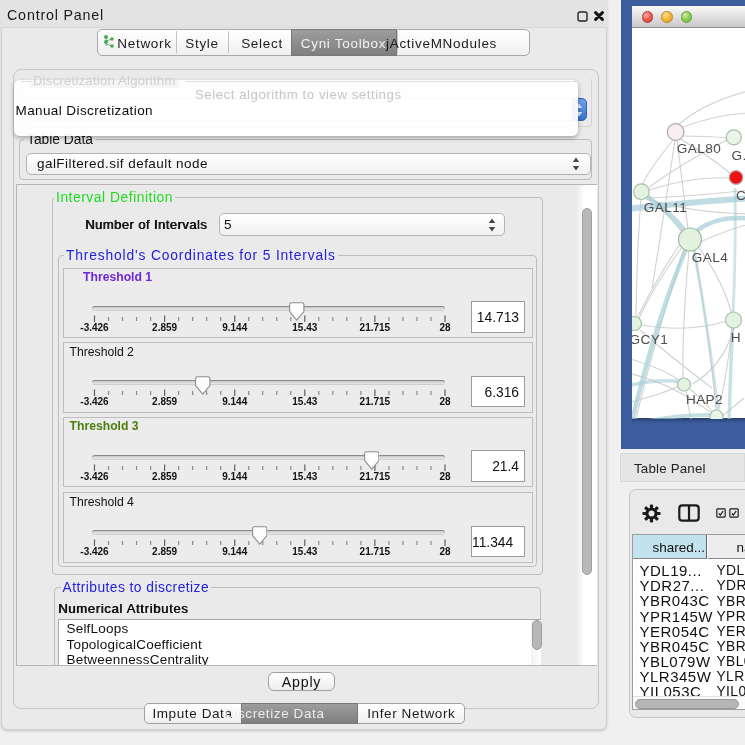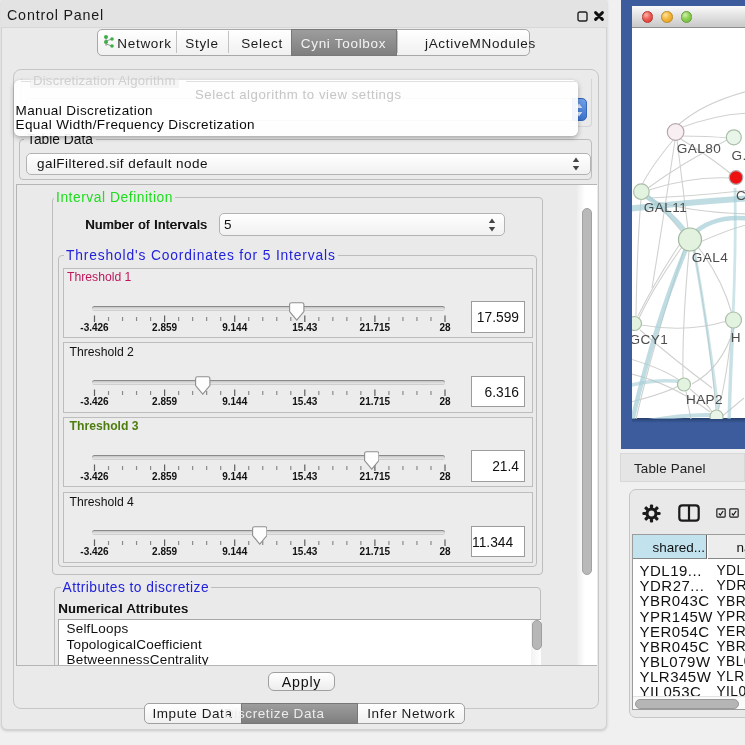--- a/index.html
+++ b/index.html
@@ -17,21 +17,21 @@
     </svg>
 <div class="abs" style="left:97px;top:28.5px;width:433px;height:27px;background:linear-gradient(#ffffff,#f0f0f0);border:1px solid #a8a8a8;border-radius:5px"></div>
 <div class="abs" style="left:291px;top:28.5px;width:105.5px;height:27px;background:linear-gradient(#9d9d9d,#7f7f7f);border:1px solid #787878"></div>
 <div class="abs" style="left:176px;top:31px;width:1px;height:22px;background:#c2c2c2"></div>
 <div class="abs" style="left:228px;top:31px;width:1px;height:22px;background:#c2c2c2"></div>
 <div class="abs" style="left:396.5px;top:31px;width:1px;height:22px;background:#c2c2c2"></div>
 <div class="abs" style="left:69.5px;top:35.5px;width:150px;text-align:center;font-size:13.5px;letter-spacing:0.7px;color:#1c1c1c">Network</div>
 <div class="abs" style="left:127.0px;top:35.5px;width:150px;text-align:center;font-size:13.5px;letter-spacing:0.7px;color:#1c1c1c">Style</div>
 <div class="abs" style="left:187.0px;top:35.5px;width:150px;text-align:center;font-size:13.5px;letter-spacing:0.7px;color:#1c1c1c">Select</div>
 <div class="abs" style="left:268.5px;top:35.5px;width:150px;text-align:center;font-size:13.5px;letter-spacing:0.7px;color:#f3f3f3">Cyni Toolbox</div>
-<div class="abs" style="left:386.0px;top:35.5px;width:150px;text-align:right;font-size:13.5px;letter-spacing:0.7px;color:#1c1c1c">jActiveMNodules</div>
+<div class="abs" style="left:386.0px;top:35.5px;width:150px;text-align:left;font-size:13.5px;letter-spacing:0.7px;color:#1c1c1c">jActiveMNodules</div>
 <svg class="abs" style="left:102px;top:34px;width:14px;height:15px" viewBox="0 0 14 15">
 <path d="M4 3 L4 12 M4 7 L10 5 M4 10 L10 12" stroke="#9a9a9a" stroke-width="1"></path>
 <circle cx="4" cy="3" r="2" fill="#3fae49"></circle>
       <circle cx="4" cy="8" r="2" fill="#3fae49"></circle>
 <circle cx="10" cy="5" r="1.8" fill="#3fae49"></circle>
       <circle cx="10" cy="12" r="1.8" fill="#3fae49"></circle>
     </svg>
 <div class="abs" style="left:12.5px;top:69px;width:586px;height:640px;background:#eaeaea;border:1px solid #c6c6c6;border-radius:8px"></div>
 <div class="abs" style="left:21px;top:79px;width:571px;height:47.5px;border:1px solid #d4d4d4;border-top:none;border-radius:0 0 4px 4px"></div>
 <div class="abs" style="left:195px;top:87px;width:210px;font-size:12.5px;color:#c3c3c3">Select algorithm to view settings</div>
@@ -55,21 +55,21 @@
 <div style="position:absolute;left:68px;top:32px;font-size:13px;letter-spacing:0.45px;color:#111;text-shadow:0.65px 0 0 #111">Number of Intervals</div>
 <div style="position:absolute;left:201.5px;top:28px;width:286.5px;height:23px;background:linear-gradient(#ffffff,#f1f1f1);border:1px solid #b3b3b3;border-radius:5px"></div>
 <div style="position:absolute;left:207px;top:32px;font-size:13.5px;color:#111">5</div>
 <svg style="position:absolute;left:471.0px;top:32.5px;width:8px;height:14px" viewBox="0 0 8 14">
         <path d="M4 0.5 L7.2 5 H0.8 Z" fill="#444"></path>
         <path d="M4 13.5 L7.2 9 H0.8 Z" fill="#444"></path>
       </svg>
 <div style="position:absolute;left:41px;top:70px;width:479px;height:311.5px;border:1px solid #bdbdbd;border-radius:4px"></div>
 <div style="position:absolute;left:47px;top:70px;transform:translateY(-50%);background:#eaeaea;padding:0 2px;font-size:13.8px;letter-spacing:0.85px;color:#2222dd">Threshold's Coordinates for 5 Intervals</div>
 <div style="position:absolute;left:46px;top:82.5px;width:470px;height:70.5px;border:1px solid #bdbdbd;background:#ececec">
-<div style="position:absolute;left:3px;top:1.5px;font-size:12.2px;font-weight:normal;color:#be185d">Threshold 1</div>
+<div style="position:absolute;left:19px;top:1.5px;font-size:12.2px;font-weight:bold;color:#6d28d9">Threshold 1</div>
 <div style="position:absolute;left:28px;top:37px;width:353px;height:5.2px;border-radius:2.6px;background:linear-gradient(#c6c6c6,#e9e9e9);border-top:1.2px solid #8a8a8a;border-bottom:1px solid #cfcfcf"></div>
 <svg style="position:absolute;left:0;top:46px;width:470px;height:8px" viewBox="0 0 470 8">
           <line x1="30.50" y1="0.5" x2="30.50" y2="7" stroke="#5f5f5f" stroke-width="1.2"></line>
           <line x1="44.52" y1="2" x2="44.52" y2="6" stroke="#8a8a8a" stroke-width="1.2"></line>
           <line x1="58.54" y1="2" x2="58.54" y2="6" stroke="#8a8a8a" stroke-width="1.2"></line>
           <line x1="72.56" y1="2" x2="72.56" y2="6" stroke="#8a8a8a" stroke-width="1.2"></line>
           <line x1="86.58" y1="2" x2="86.58" y2="6" stroke="#8a8a8a" stroke-width="1.2"></line>
           <line x1="100.60" y1="0.5" x2="100.60" y2="7" stroke="#5f5f5f" stroke-width="1.2"></line>
           <line x1="114.62" y1="2" x2="114.62" y2="6" stroke="#8a8a8a" stroke-width="1.2"></line>
           <line x1="128.64" y1="2" x2="128.64" y2="6" stroke="#8a8a8a" stroke-width="1.2"></line>
@@ -94,21 +94,21 @@
         </svg>
 <div style="position:absolute;left:0.5px;top:53px;width:60px;text-align:center;font-size:10px;font-weight:bold;color:#111">-3.426</div>
         <div style="position:absolute;left:70.6px;top:53px;width:60px;text-align:center;font-size:10px;font-weight:bold;color:#111">2.859</div>
         <div style="position:absolute;left:140.7px;top:53px;width:60px;text-align:center;font-size:10px;font-weight:bold;color:#111">9.144</div>
         <div style="position:absolute;left:210.8px;top:53px;width:60px;text-align:center;font-size:10px;font-weight:bold;color:#111">15.43</div>
         <div style="position:absolute;left:280.9px;top:53px;width:60px;text-align:center;font-size:10px;font-weight:bold;color:#111">21.715</div>
         <div style="position:absolute;left:351.0px;top:53px;width:60px;text-align:center;font-size:10px;font-weight:bold;color:#111">28</div>
 <svg style="position:absolute;left:225.1px;top:33.2px;width:15.5px;height:19px" viewBox="0 0 15.5 19">
           <path d="M2.5 0.7 H13 Q14.9 0.7 14.9 2.6 V9.5 L7.75 18.2 L0.6 9.5 V2.6 Q0.6 0.7 2.5 0.7 Z" fill="#fdfdfd" stroke="#8f8f8f" stroke-width="1.1"></path>
         </svg>
-<div style="position:absolute;left:407px;top:32.5px;width:54px;height:31.5px;background:#fff;border:1px solid #9c9c9c;font-size:13.8px;color:#111;text-align:right;line-height:31.5px;padding-right:5px">17.599</div>
+<div style="position:absolute;left:407px;top:32.5px;width:54px;height:31.5px;background:#fff;border:1px solid #9c9c9c;font-size:13.8px;color:#111;text-align:right;line-height:31.5px;padding-right:5px">14.713</div>
 </div>
 <div style="position:absolute;left:46px;top:157.3px;width:470px;height:70.5px;border:1px solid #bdbdbd;background:#ececec">
 <div style="position:absolute;left:5.5px;top:1.5px;font-size:12.2px;font-weight:normal;color:#111">Threshold 2</div>
 <div style="position:absolute;left:28px;top:37px;width:353px;height:5.2px;border-radius:2.6px;background:linear-gradient(#c6c6c6,#e9e9e9);border-top:1.2px solid #8a8a8a;border-bottom:1px solid #cfcfcf"></div>
 <svg style="position:absolute;left:0;top:46px;width:470px;height:8px" viewBox="0 0 470 8">
           <line x1="30.50" y1="0.5" x2="30.50" y2="7" stroke="#5f5f5f" stroke-width="1.2"></line>
           <line x1="44.52" y1="2" x2="44.52" y2="6" stroke="#8a8a8a" stroke-width="1.2"></line>
           <line x1="58.54" y1="2" x2="58.54" y2="6" stroke="#8a8a8a" stroke-width="1.2"></line>
           <line x1="72.56" y1="2" x2="72.56" y2="6" stroke="#8a8a8a" stroke-width="1.2"></line>
           <line x1="86.58" y1="2" x2="86.58" y2="6" stroke="#8a8a8a" stroke-width="1.2"></line>
@@ -246,21 +246,20 @@
 <div class="abs" style="left:241.3px;top:703px;width:117px;height:20.5px;background:linear-gradient(#9d9d9d,#7f7f7f);border:1px solid #787878"></div>
 <div class="abs" style="left:143.5px;top:706px;width:98px;text-align:center;font-size:13.5px;letter-spacing:0.6px;color:#1c1c1c">Impute Data</div>
 <div class="abs" style="left:224px;top:706px;width:137px;text-align:left;font-size:13.5px;letter-spacing:0.6px;color:#ececec">Discretize Data</div>
 <div class="abs" style="left:358.3px;top:706px;width:106px;text-align:center;font-size:13.5px;letter-spacing:0.6px;color:#1c1c1c">Infer Network</div>
 <div class="abs" style="left:13.5px;top:80px;width:564px;height:55.5px;background:rgba(255,255,255,0.93);border-radius:6px;box-shadow:0 2px 5px rgba(0,0,0,0.3)"></div>
 <div class="abs" style="left:30px;top:72.5px;font-size:13.2px;letter-spacing:0.2px;color:#cfcfcf;background:rgba(234,234,234,0.45);padding:0 3px">Discretization Algorithm</div>
 <div class="abs" style="left:21px;top:81px;width:10px;height:1px;background:#dedede"></div>
 <div class="abs" style="left:186px;top:81px;width:390px;height:1px;background:#e0e0e0"></div>
 <div class="abs" style="left:195px;top:87px;width:260px;font-size:13.2px;letter-spacing:0.55px;color:#c6c6c6">Select algorithm to view settings</div>
 <div class="abs" style="left:15.5px;top:102.5px;font-size:13.5px;letter-spacing:0.4px;font-weight:normal;color:#0a0a0a">Manual Discretization</div>
-<div class="abs" style="left:15.5px;top:116.5px;font-size:13.5px;letter-spacing:0.4px;color:#0a0a0a">Equal Width/Frequency Discretization</div>
 <div class="abs" style="left:621px;top:0;width:124px;height:449px;background:#3c5c9e"></div>
 <div class="abs" style="left:632px;top:418px;width:113px;height:5px;background:linear-gradient(#26406f,#3c5c9e)"></div>
 <div class="abs" style="left:632px;top:6px;width:113px;height:21.5px;background:linear-gradient(#fafafa,#dcdcdc 60%,#c9c9c9);border-bottom:1px solid #8e8e8e"></div>
 <div class="abs" style="left:641.7px;top:11.2px;width:11.6px;height:11.6px;border-radius:50%;background:radial-gradient(circle at 35% 30%, #ffb3ac, #ee5f55 45%, #d8352b);border:1px solid #b23730"></div>
 <div class="abs" style="left:661.2px;top:11.2px;width:11.6px;height:11.6px;border-radius:50%;background:radial-gradient(circle at 35% 30%, #ffe2a0, #f5b73b 45%, #df9926);border:1px solid #bb8a22"></div>
 <div class="abs" style="left:680.7px;top:11.2px;width:11.6px;height:11.6px;border-radius:50%;background:radial-gradient(circle at 35% 30%, #d2f0b0, #8fd052 45%, #6cbb3c);border:1px solid #619e37"></div>
 <div class="abs" style="left:632px;top:27.5px;width:113px;height:390.5px;background:#fff"></div>
 <svg style="position:absolute;left:632px;top:27.5px;width:113px;height:391px" viewBox="0 0 113 391">
       <path d="M120 62 Q72 74 46 97" fill="none" stroke="#cfd2cf" stroke-width="1.1" opacity="1.0"></path>
       <path d="M118 85 Q85 86 48 100" fill="none" stroke="#cfd2cf" stroke-width="1.1" opacity="1.0"></path>

